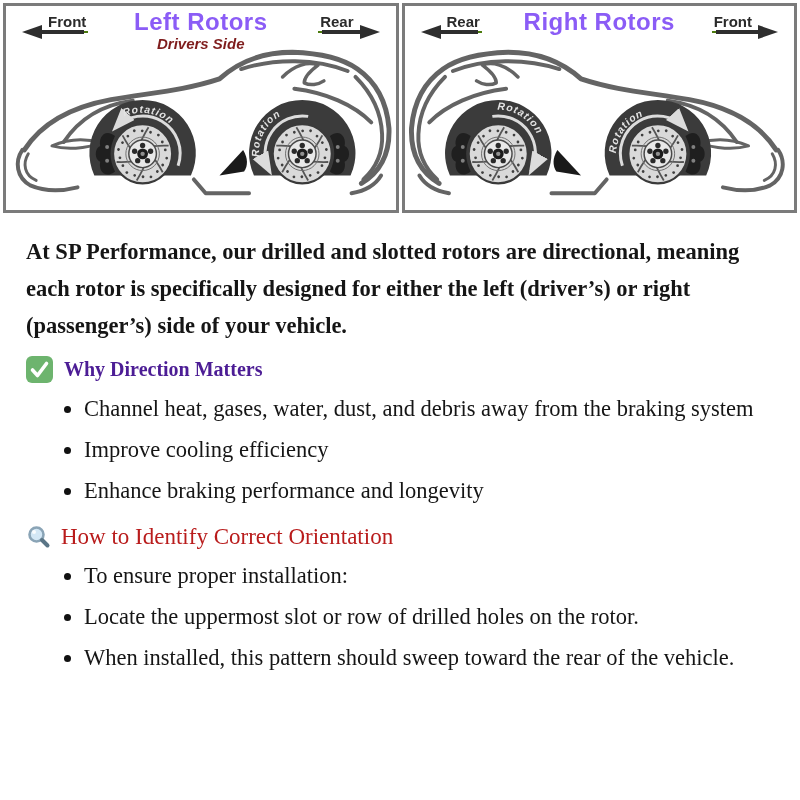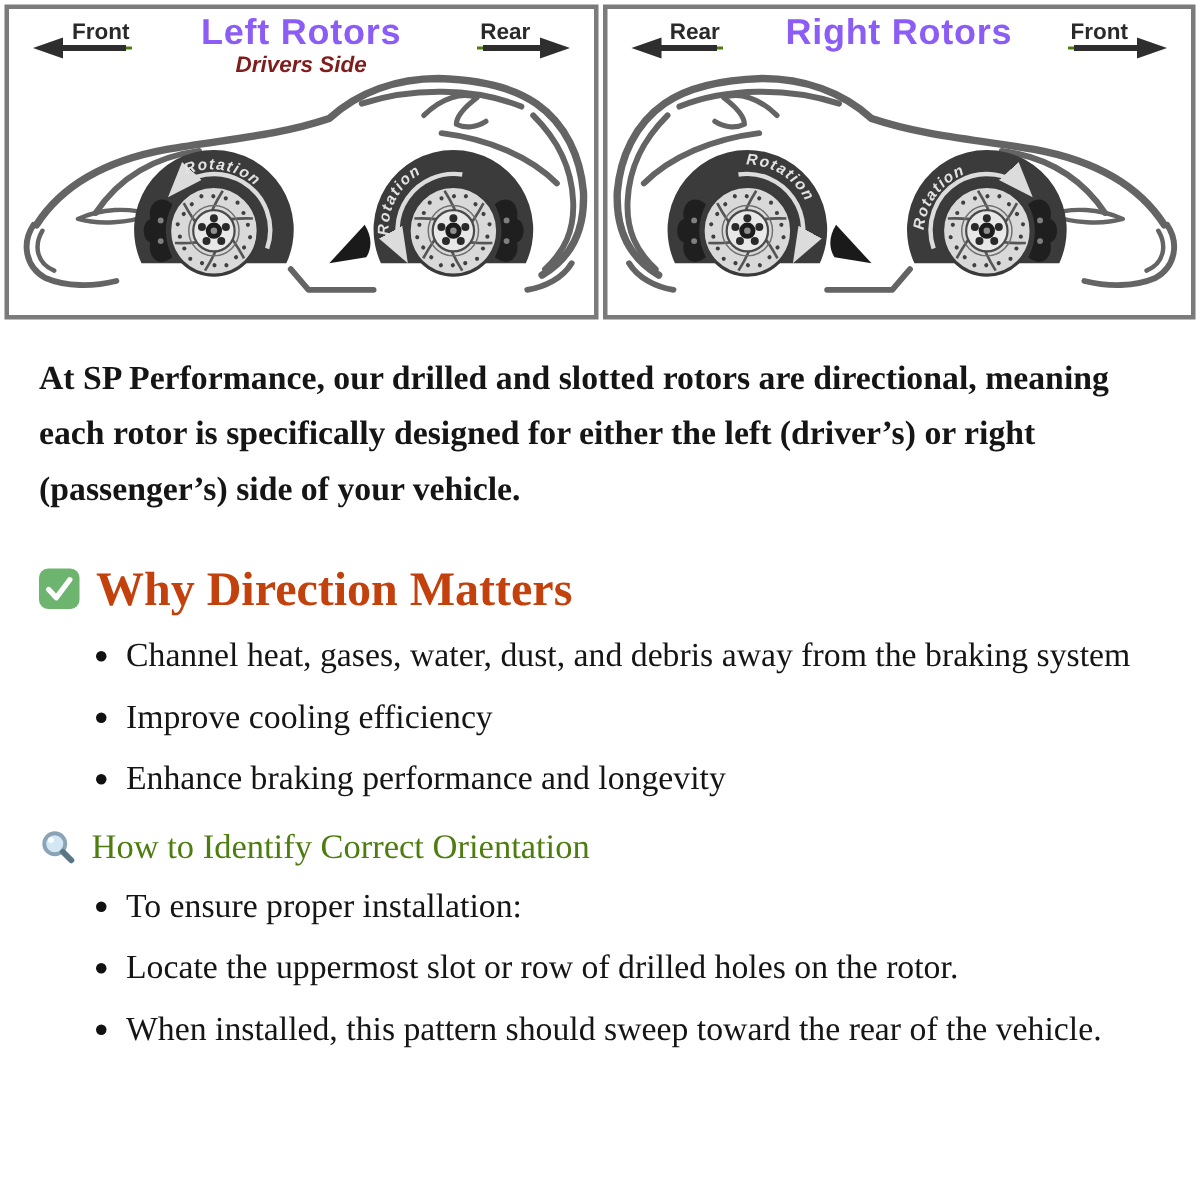--- a/index.html
+++ b/index.html
@@ -18,22 +18,22 @@
   .dir-text{border-bottom:2px solid #4d7c0f;padding:0 2px 1px 2px;display:inline-block;}
   .ah{position:absolute;width:0;height:0;border-top:7px solid transparent;border-bottom:7px solid transparent;top:12px;}
   .ah.west{left:-24px;border-right:20px solid #2e2e2e;}
   .ah.east{right:-24px;border-left:20px solid #2e2e2e;}
   .tail{position:absolute;top:17px;height:4px;background:#2e2e2e;}
   .tail.west{left:-8px;right:4px;} .tail.east{right:-8px;left:4px;}
 
   
   .content{padding:14px 30px 0 26px;}
   .intro{margin:6px 0 0;font-size:22.5px;line-height:37px;font-weight:bold;}
-  h2.sec1{display:flex;align-items:center;gap:11px;margin:30px 0 0;font-size:32px;font-weight:bold;color:#c2410c;}
-  h2.sec2{display:flex;align-items:center;gap:9px;margin:16px 0 0;font-size:23px;font-weight:normal;color:#4d7c0f;}
+  h2.sec1{display:flex;align-items:center;gap:11px;margin:12px 0 0;font-size:20px;font-weight:bold;color:#4c1d95;}
+  h2.sec2{display:flex;align-items:center;gap:9px;margin:16px 0 0;font-size:23px;font-weight:normal;color:#b91c1c;}
   .lead{margin:17px 0 0;font-size:22.5px;line-height:36px;}
   ul{margin:9px 0 0;padding-left:58px;}
   li{font-size:22.5px;line-height:34px;margin-bottom:7px;}
   li::marker{color:#111;}
   .check-badge{width:27px;height:27px;border-radius:6px;background:#6db46e;flex:0 0 27px;display:flex;align-items:center;justify-content:center;}
   .mag{width:26px;height:26px;flex:0 0 26px;}
 </style>
 </head>
 <body>
 

